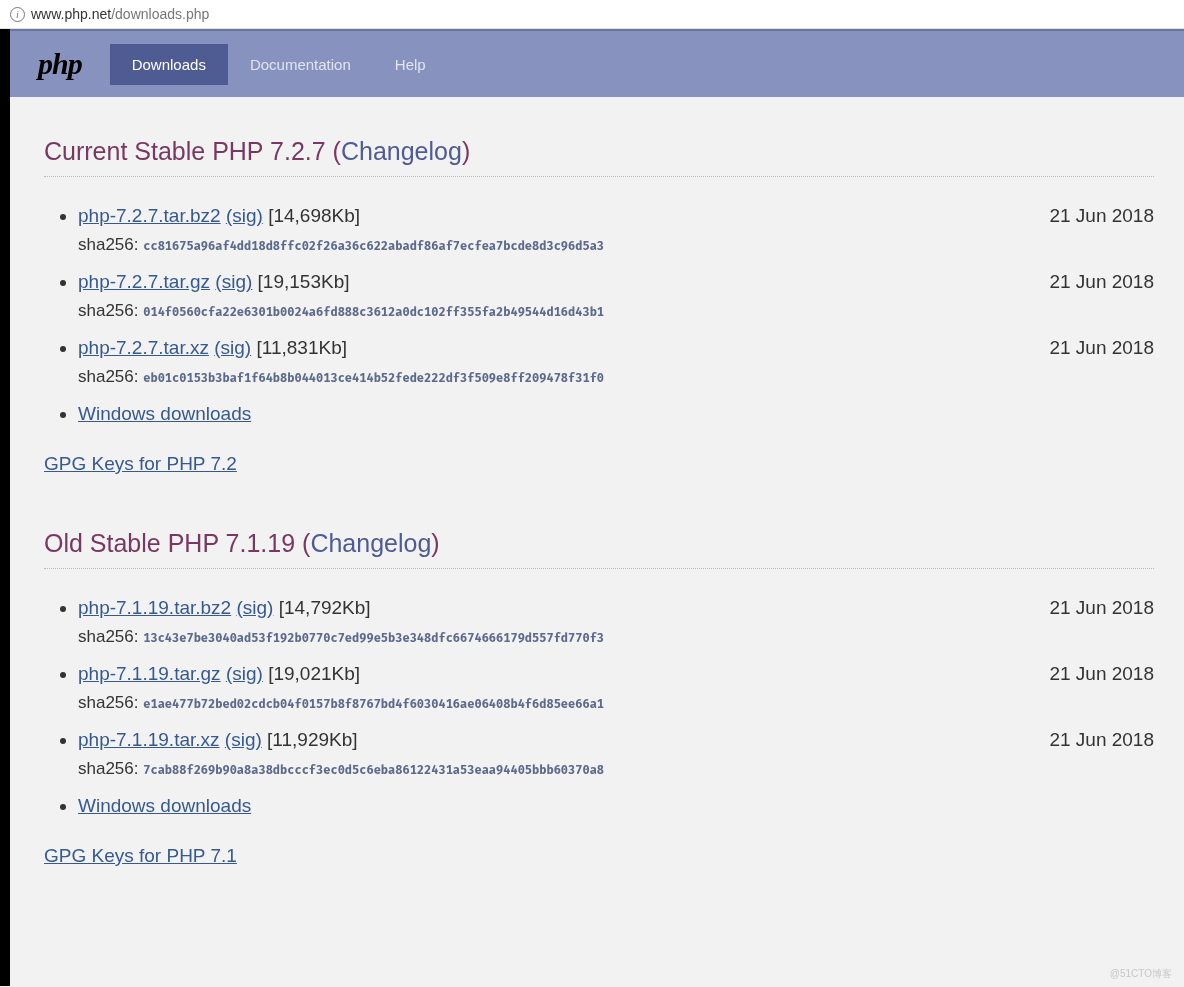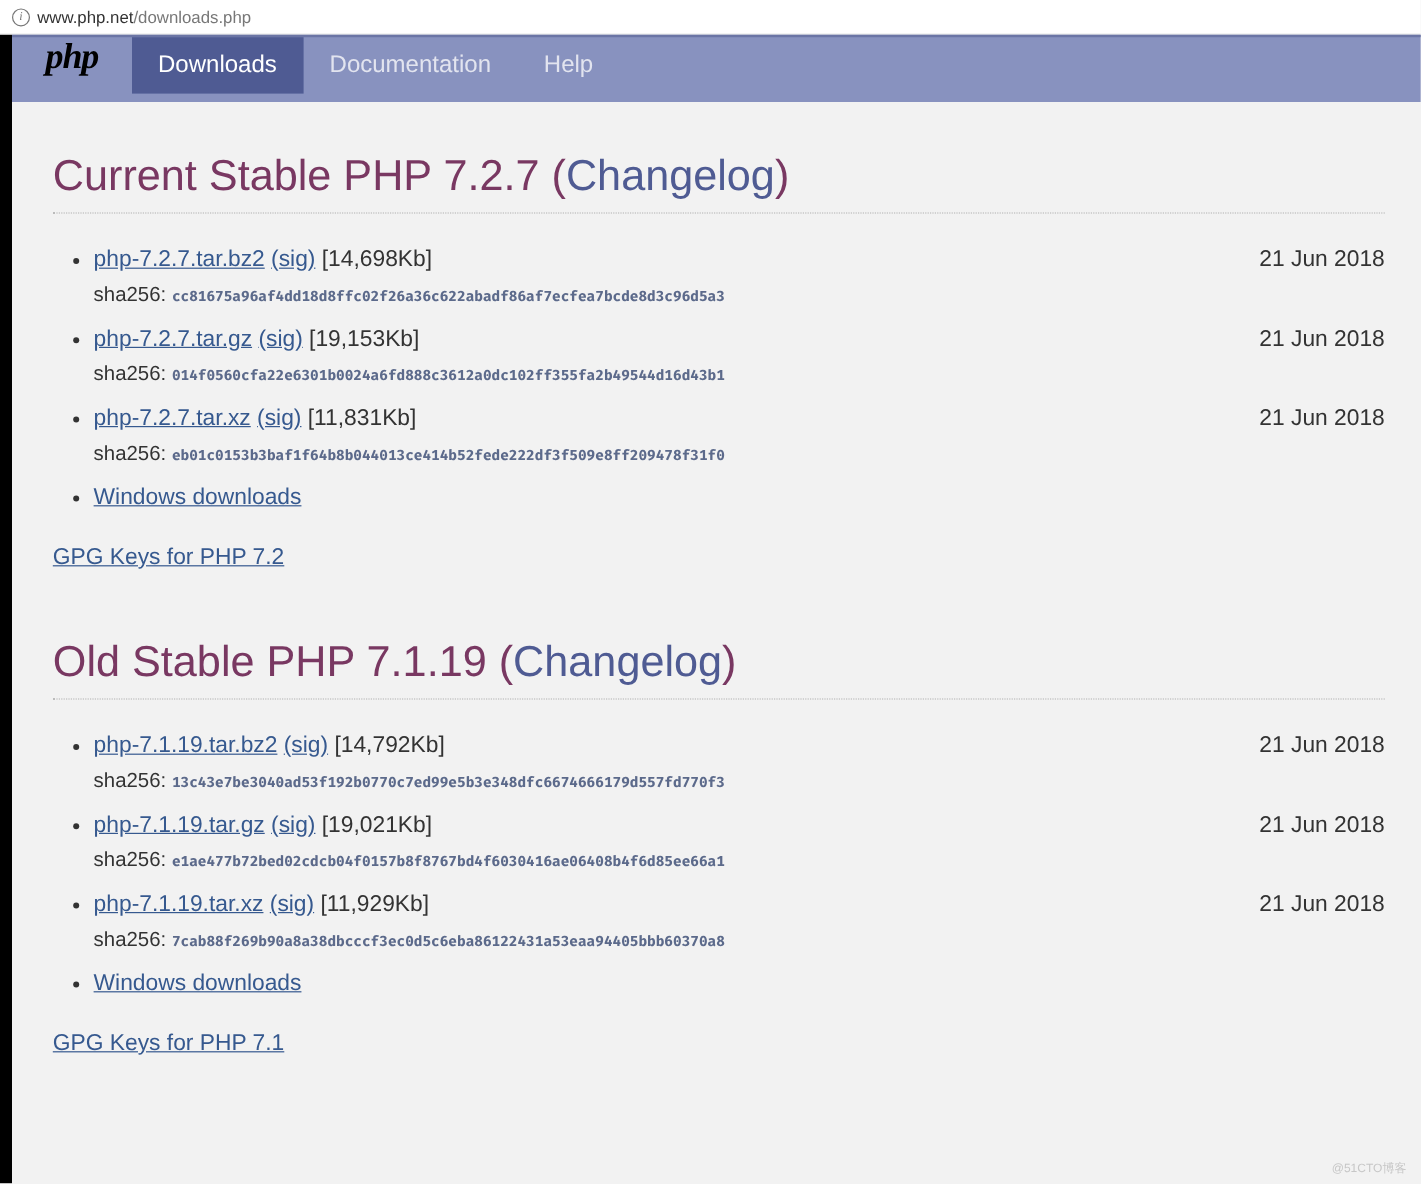--- a/index.html
+++ b/index.html
@@ -40,52 +40,52 @@
     .url-dark { color: #333; }
     .url-light { color: #777; }
     .page-wrap {
       background: #f2f2f2;
       border-left: 10px solid #000;
       min-height: calc(100% - 30px);
     }
     .topnav {
       background: #8892bf;
       display: flex;
-      align-items: flex-start;
-      height: 56px;
+      align-items: center;
+      height: 68px;
       border-top: 2px solid #6b75a5;
     }
     .brand {
       padding: 0 28px;
       display: flex;
       align-items: center;
       font-family: Georgia, "Times New Roman", serif;
       font-weight: bold;
       font-style: italic;
       font-size: 30px;
       color: #000;
       letter-spacing: -1px;
     }
     .navtab {
       display: flex;
       align-items: center;
       padding: 12px 22px;
       color: #e2e4ef;
-      font-size: 20px;
+      font-size: 15px;
       cursor: pointer;
     }
     .navtab.selected {
       background: #4f5b93;
       color: #fff;
     }
     .content {
       padding: 40px 30px 20px 34px;
     }
     .section-heading {
-      font-size: 36px;
+      font-size: 25px;
       font-weight: 400;
       color: #793862;
       padding-bottom: 10px;
       border-bottom: 1px dotted #bbb;
       margin-bottom: 28px;
     }
     .section-heading .changelog-link {
       color: #4f5b93;
       cursor: pointer;
     }

